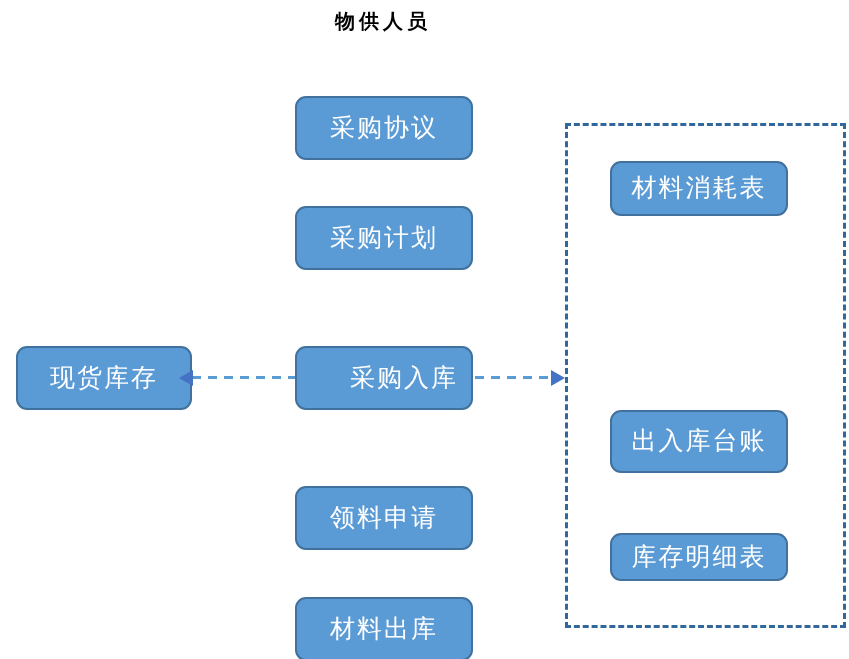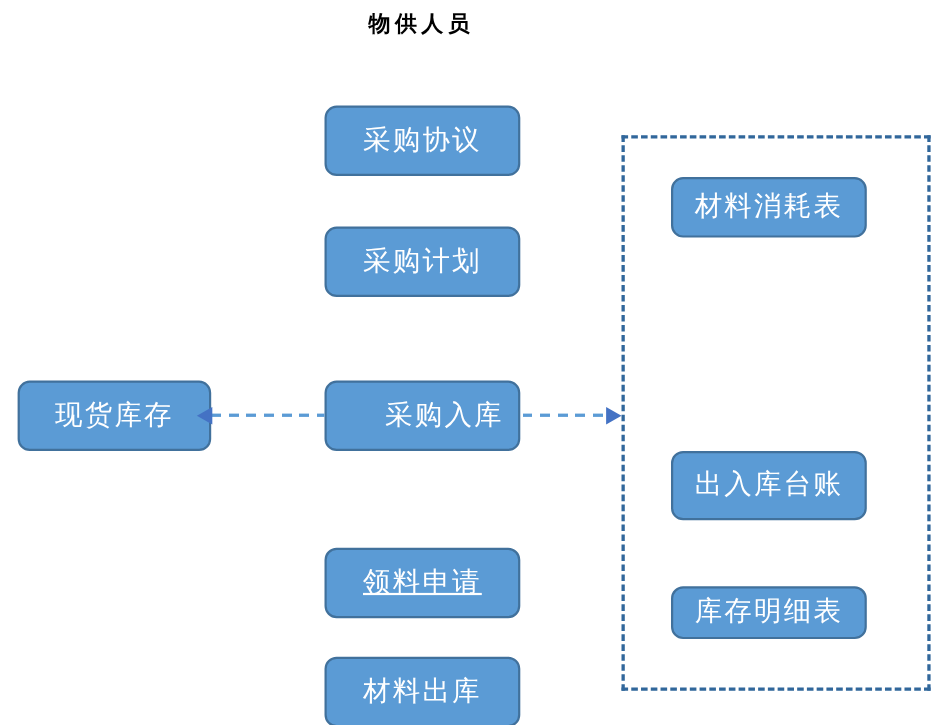--- a/index.html
+++ b/index.html
@@ -47,21 +47,21 @@
     font-size:25px;
     letter-spacing:2px;
     line-height:1.3;
     white-space:pre-line;
   }
   
   .mid{left:295px;width:178px;height:64px;}
   .n-caigou-xieyi{top:96px;}
   .n-caigou-jihua{top:206px;font-family:Liberation Serif, serif;}
   .n-caigou-ruku{top:346px;padding-left:40px;}
-  .n-lingliao-shenqing{top:498px;text-decoration:underline;}
+  .n-lingliao-shenqing{top:486px;}
   .n-cailiao-chuku{top:597px;}
   
   .n-xianhuo-kucun{left:16px;top:346px;width:176px;height:64px;text-align:center;}
   
   .report-group{
     position:absolute;
     box-sizing:border-box;
     left:565px; top:123px;
     width:281px; height:505px;
     border:3px dashed var(--container-border);

